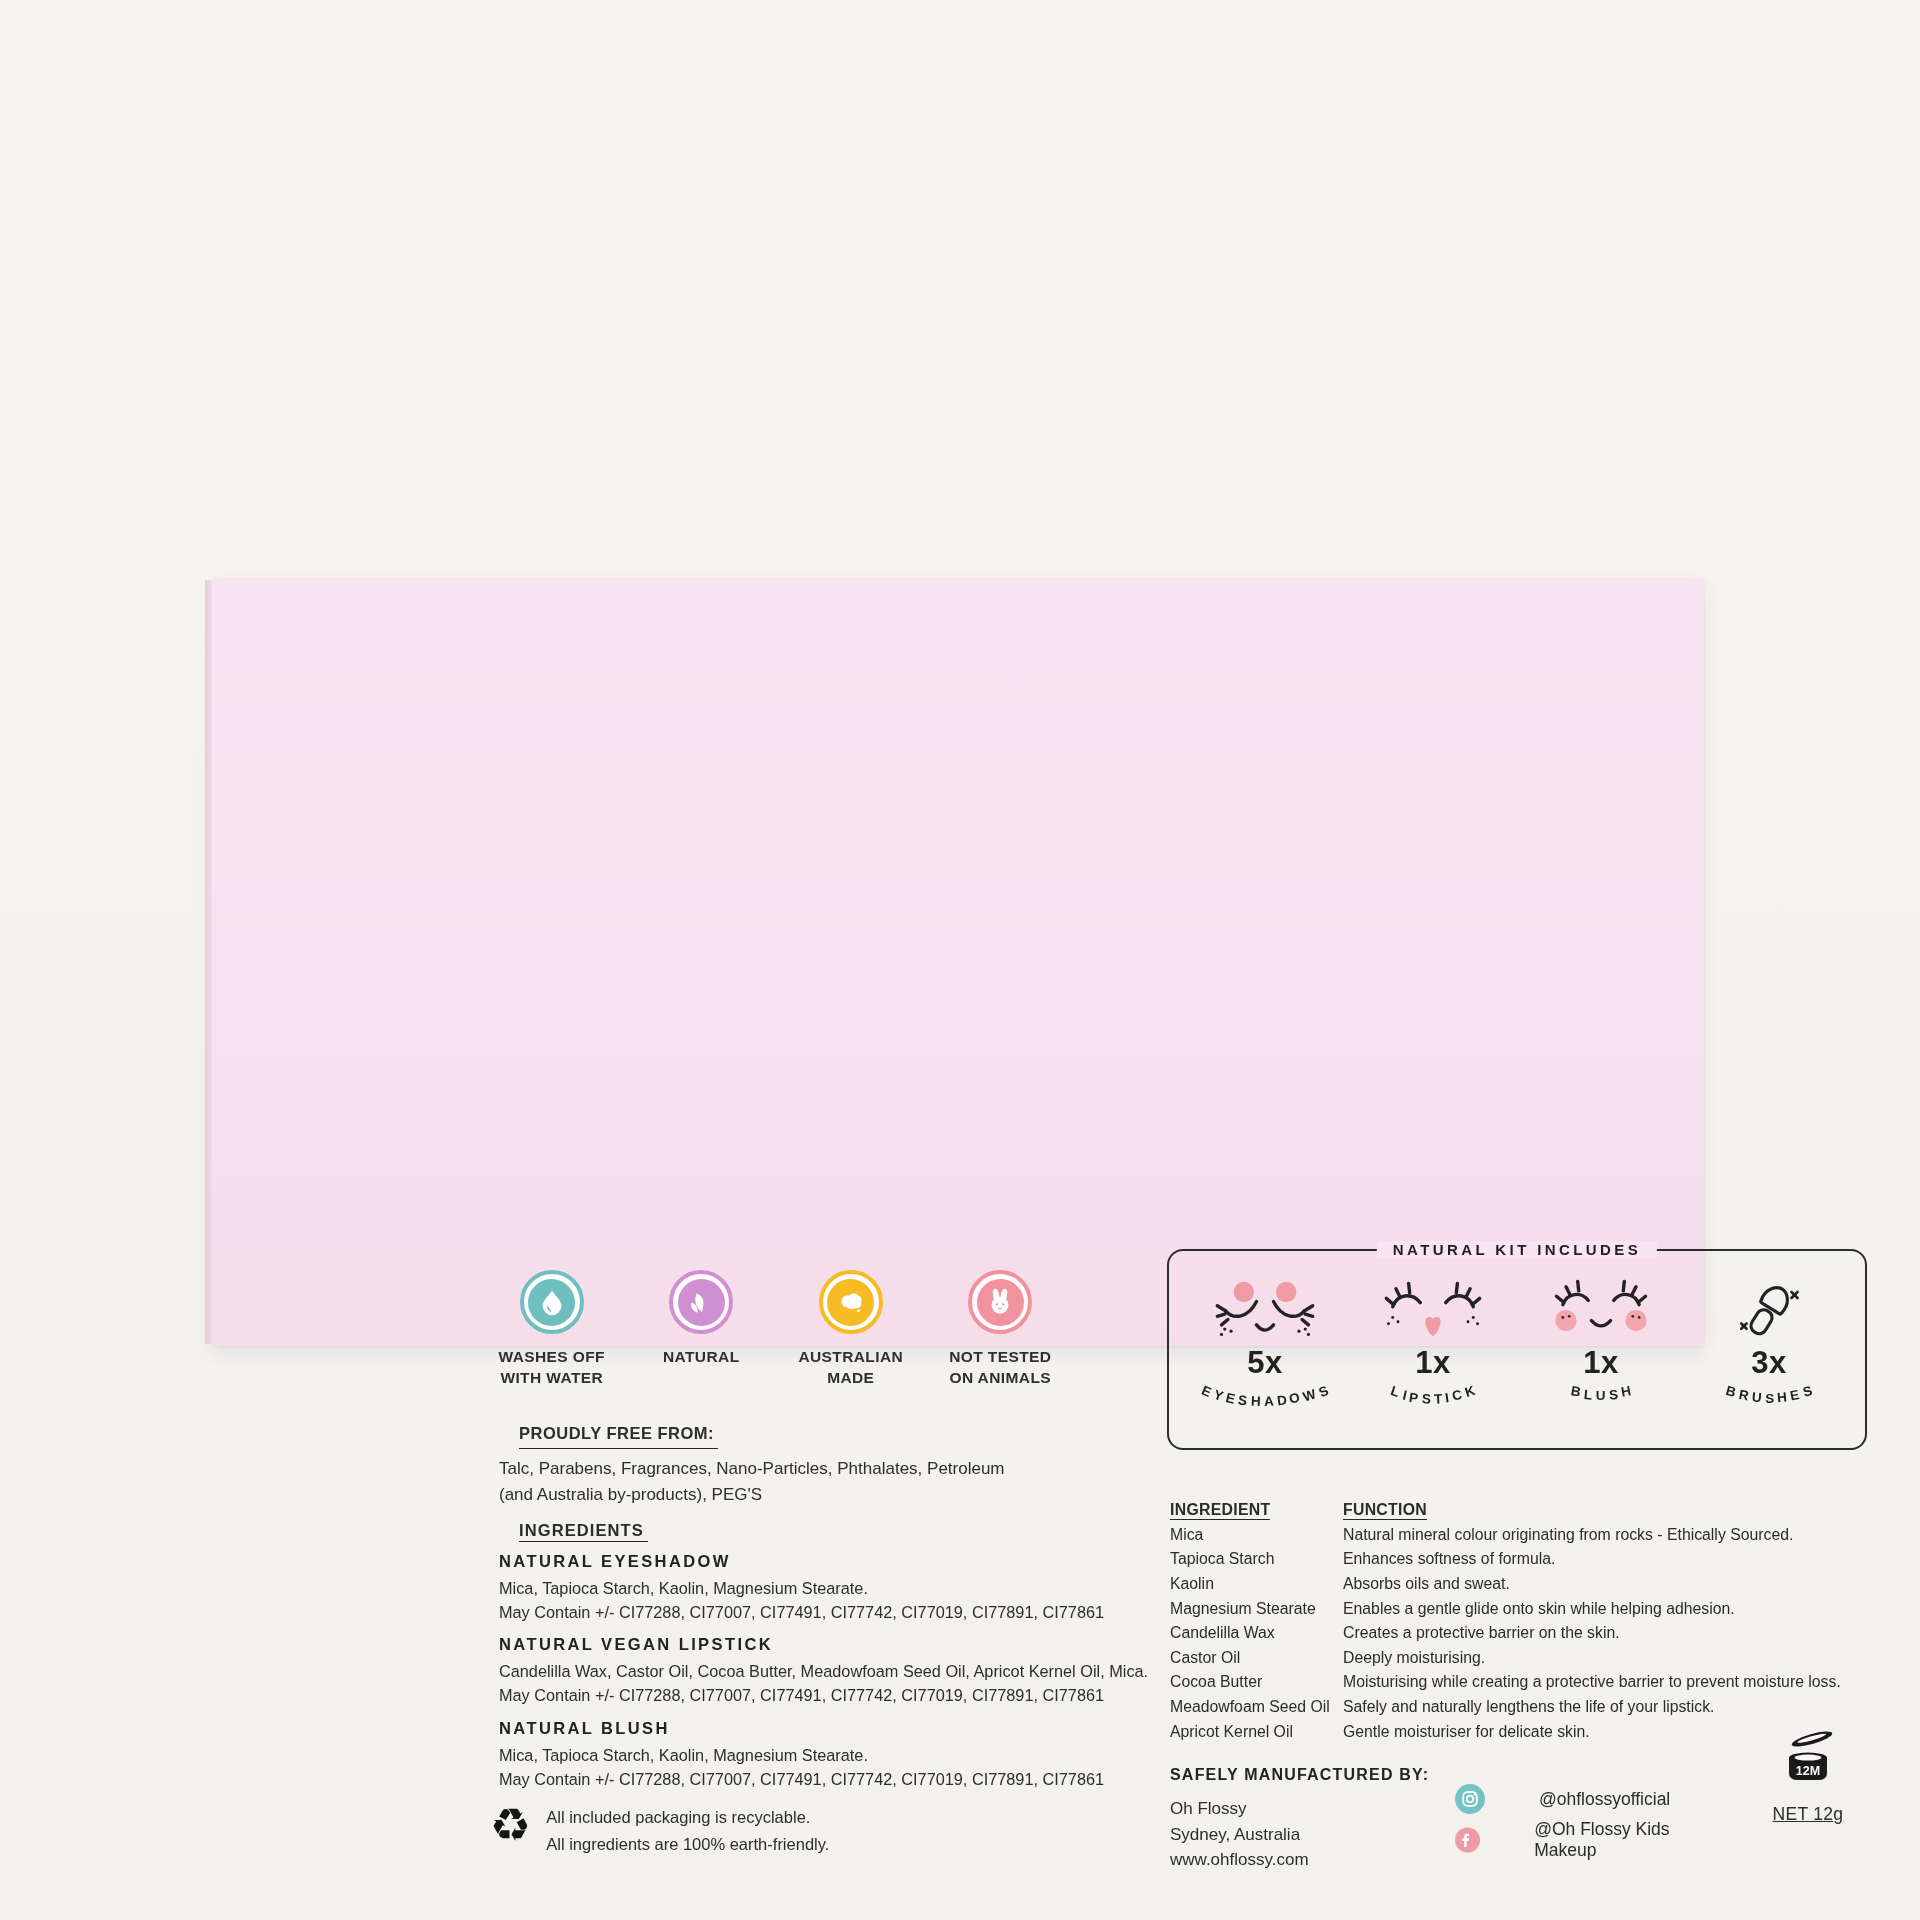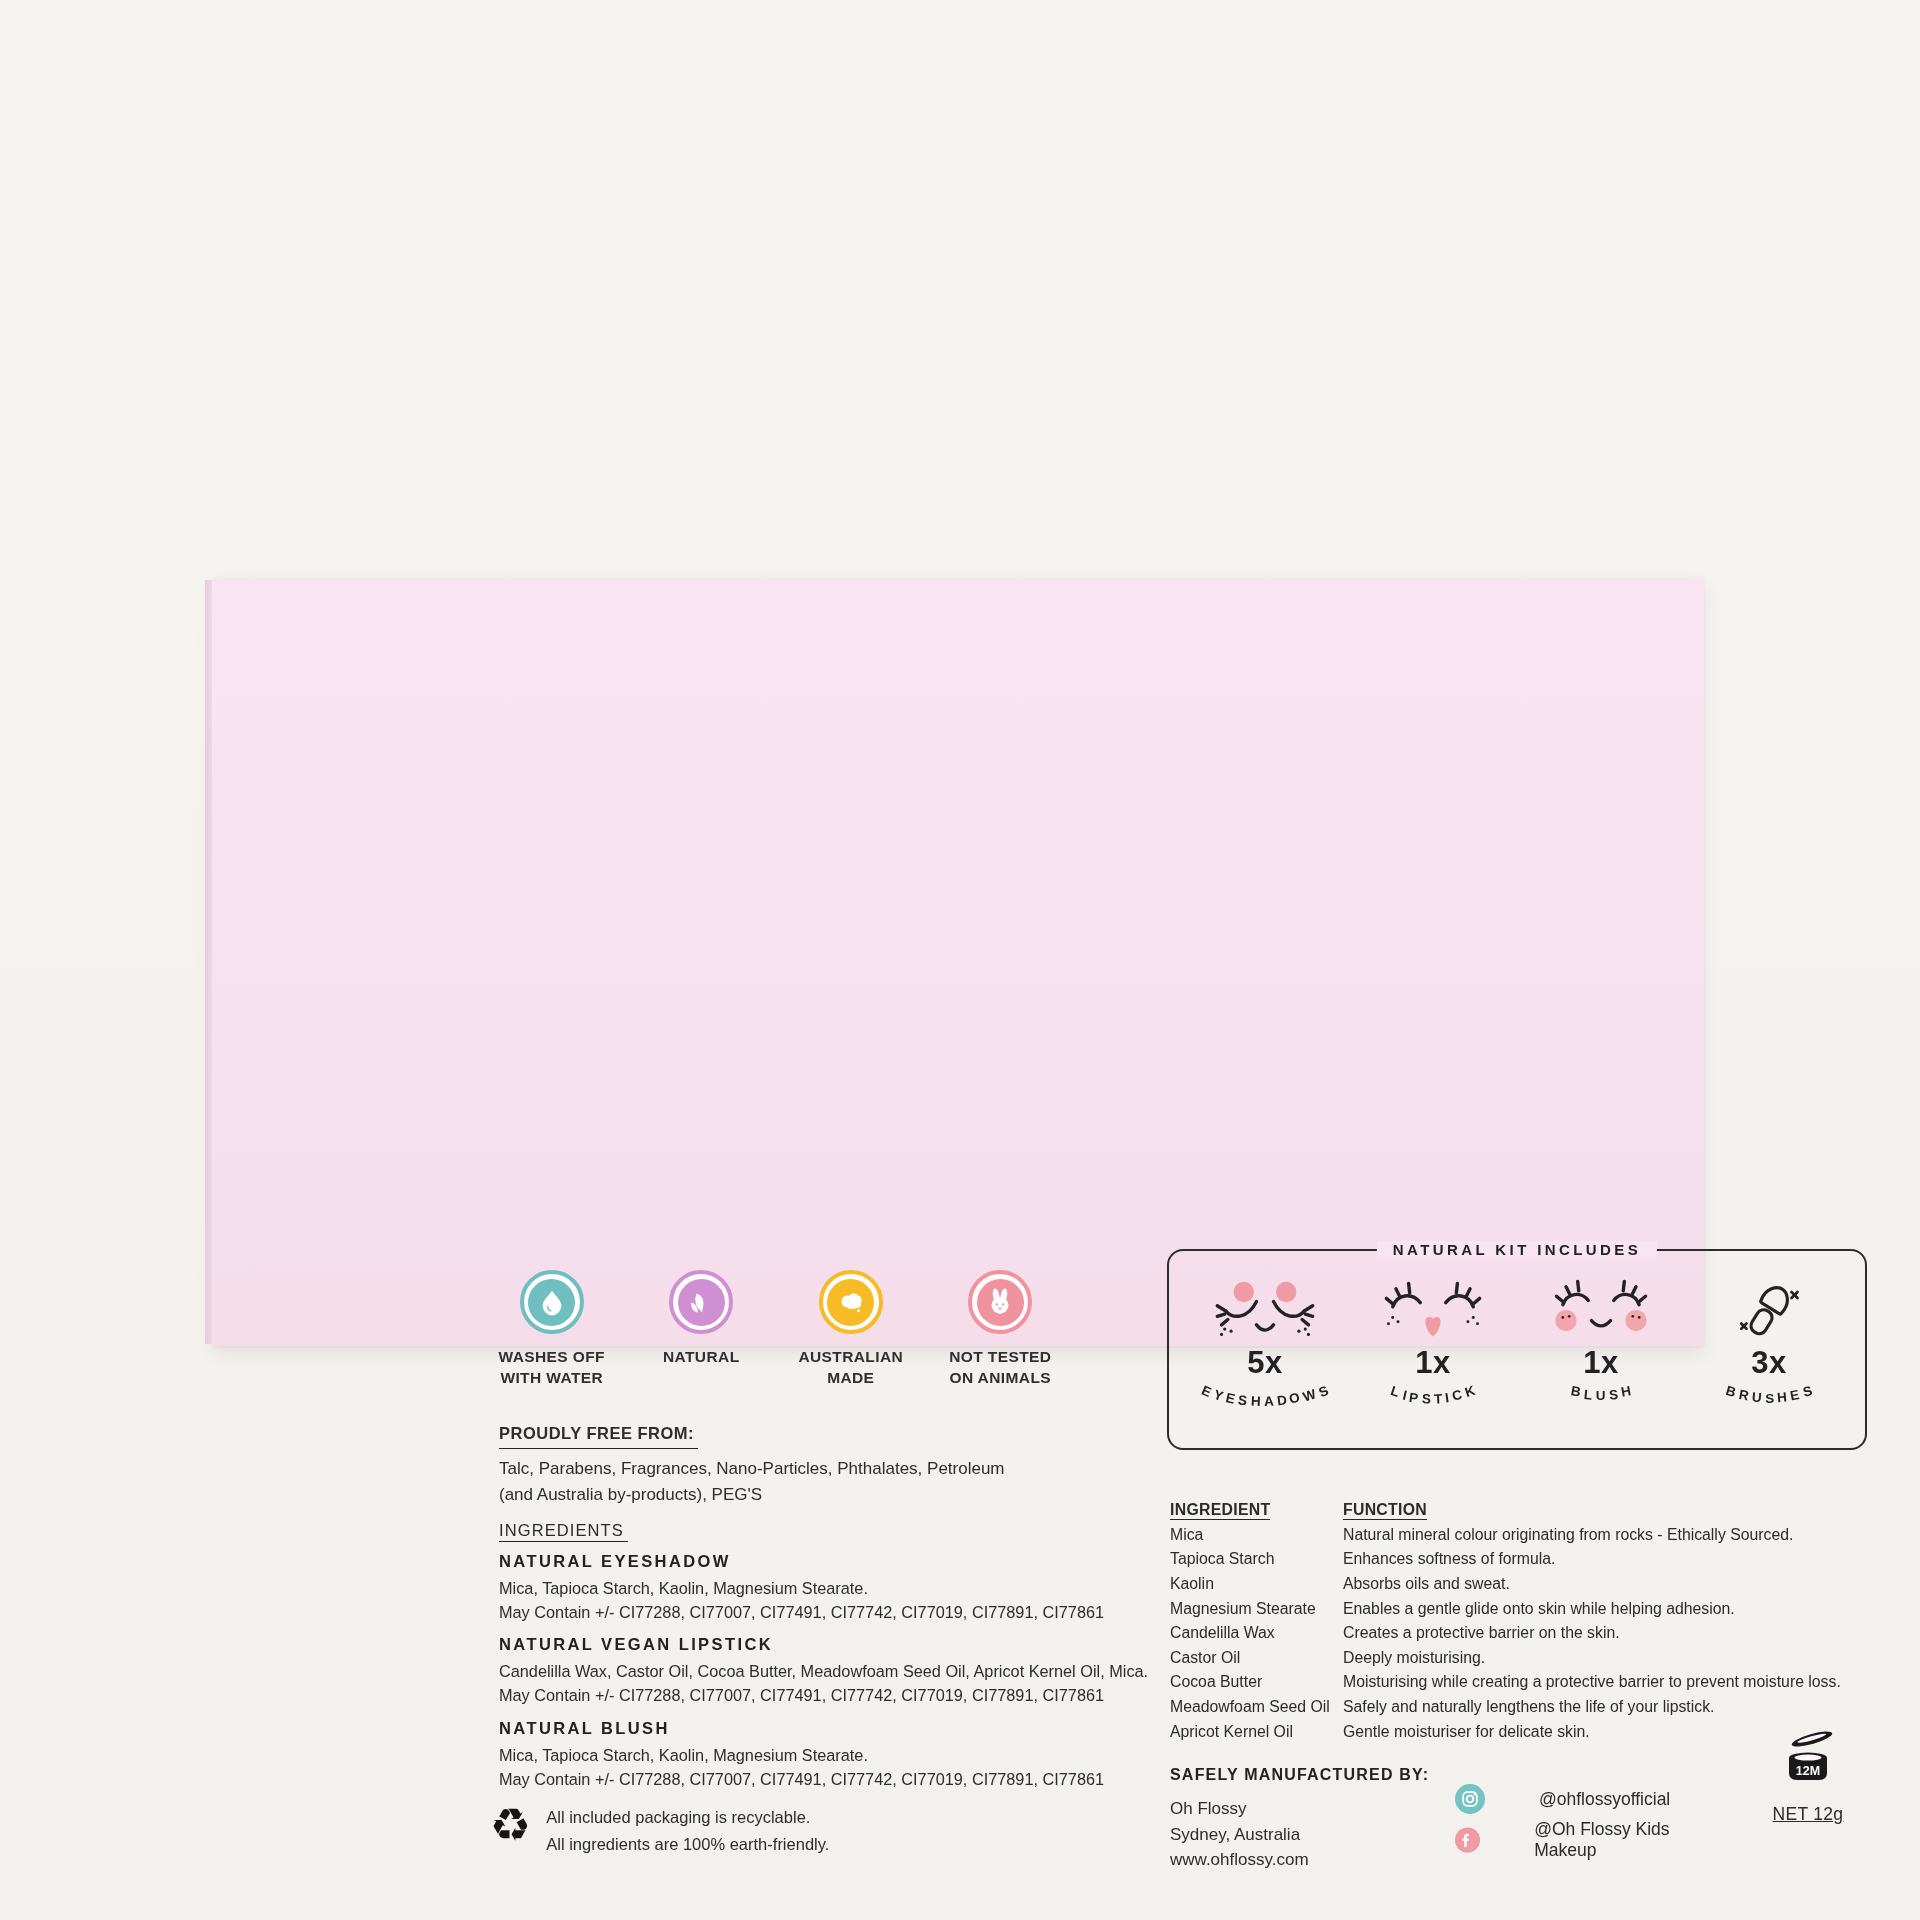--- a/index.html
+++ b/index.html
@@ -27,24 +27,24 @@
   .badges{position:absolute;left:265px;top:692px;width:598px;display:flex;justify-content:space-between;}
   .badge{width:150px;display:flex;flex-direction:column;align-items:center;}
   .badge-ring{width:64px;height:64px;border-radius:50%;background:#fefcfd;display:flex;align-items:center;justify-content:center;box-sizing:border-box;}
   .badge-inner{width:47px;height:47px;border-radius:50%;display:flex;align-items:center;justify-content:center;}
   .b-teal  .badge-ring{border:4.5px solid #6fbfc1;} .b-teal  .badge-inner{background:#6fbfc1;}
   .b-orchid .badge-ring{border:4.5px solid #d18fd3;} .b-orchid .badge-inner{background:#d18fd3;}
   .b-yellow .badge-ring{border:4.5px solid #f7bb25;} .b-yellow .badge-inner{background:#f7bb25;}
   .b-pink   .badge-ring{border:4.5px solid #f0939e;} .b-pink   .badge-inner{background:#f0939e;}
   .badge-label{margin-top:13px;text-align:center;font-size:15.5px;font-weight:600;letter-spacing:.4px;line-height:1.35;color:#2f2f2f;}
   
-  .u{border-bottom:1.7px solid #262626;display:inline-block;padding-right:4px;padding-bottom:1px;}
+  .u{border-bottom:1.7px solid #262626;display:inline-block;padding-right:4px;padding-bottom:1px;margin-left:20px;}
   .free-from{position:absolute;left:287px;top:843px;width:680px;font-size:17px;line-height:1.56;color:#2d2d2d;}
   .free-from .ttl{font-weight:700;font-size:16.5px;letter-spacing:.5px;margin-bottom:7px;}
-  .ing-heading{position:absolute;left:287px;top:943px;font-size:16.5px;font-weight:400;letter-spacing:1.1px;}
+  .ing-heading{position:absolute;left:287px;top:943px;font-size:16.5px;font-weight:700;letter-spacing:1.1px;}
   .ing-sec{position:absolute;left:287px;width:700px;font-size:16.3px;line-height:1.47;color:#2d2d2d;}
   .ing-sec .ttl{font-weight:700;font-size:16.5px;letter-spacing:2.4px;margin-bottom:4px;color:#222;}
   .sec-1{top:971px;} .sec-2{top:1054px;} .sec-3{top:1138px;}
   .eco{position:absolute;left:278px;top:1226px;display:flex;align-items:flex-start;}
   .eco-icon{font-size:46px;line-height:1;color:#151515;margin-top:-2px;font-family:"DejaVu Sans",sans-serif;}
   .eco-lines{margin-left:15px;font-size:16.5px;line-height:1.62;color:#2d2d2d;}
   
   .deluxe{position:absolute;left:955px;top:671px;width:700px;height:201px;border:2px solid #2c2c2c;border-radius:16px;box-sizing:border-box;}
   .deluxe-title{position:absolute;top:-10px;left:50%;transform:translateX(-50%);background:#f9e5f1;padding:0 16px;font-size:15px;font-weight:600;letter-spacing:3.4px;white-space:nowrap;color:#222;}
   .kit-items{position:absolute;left:0;top:0;right:0;bottom:0;display:flex;padding:26px 12px 0;}

